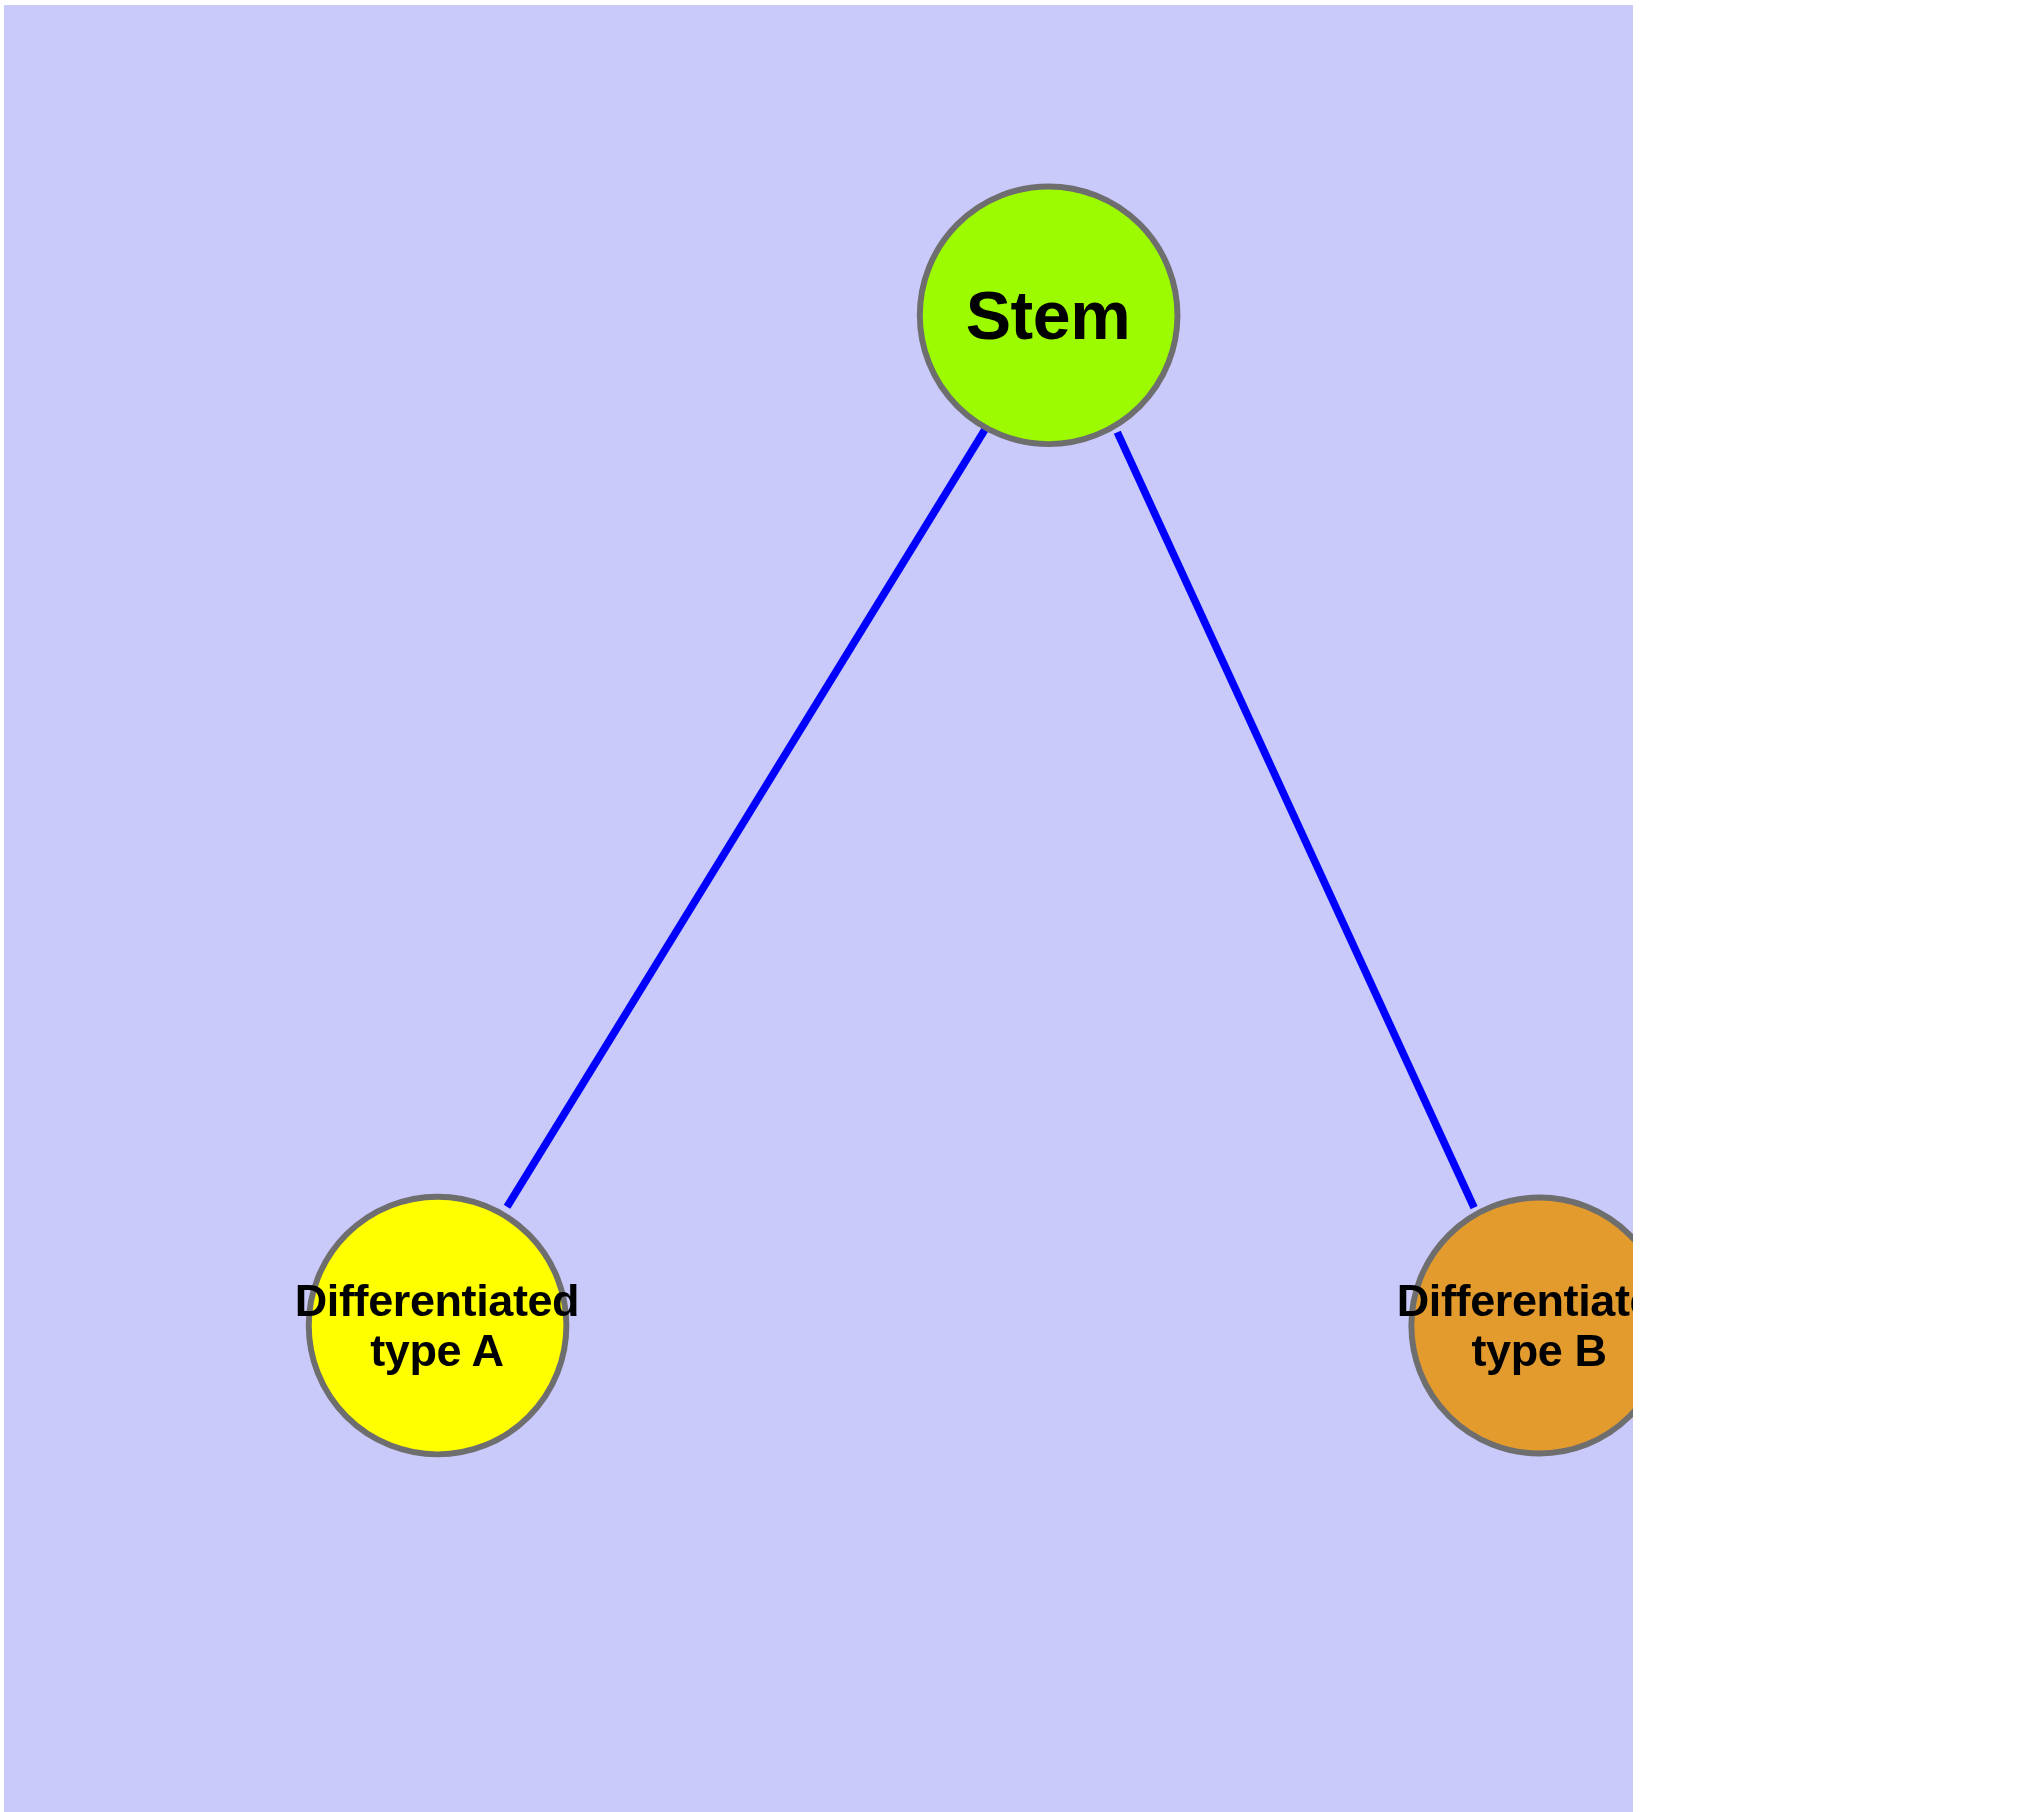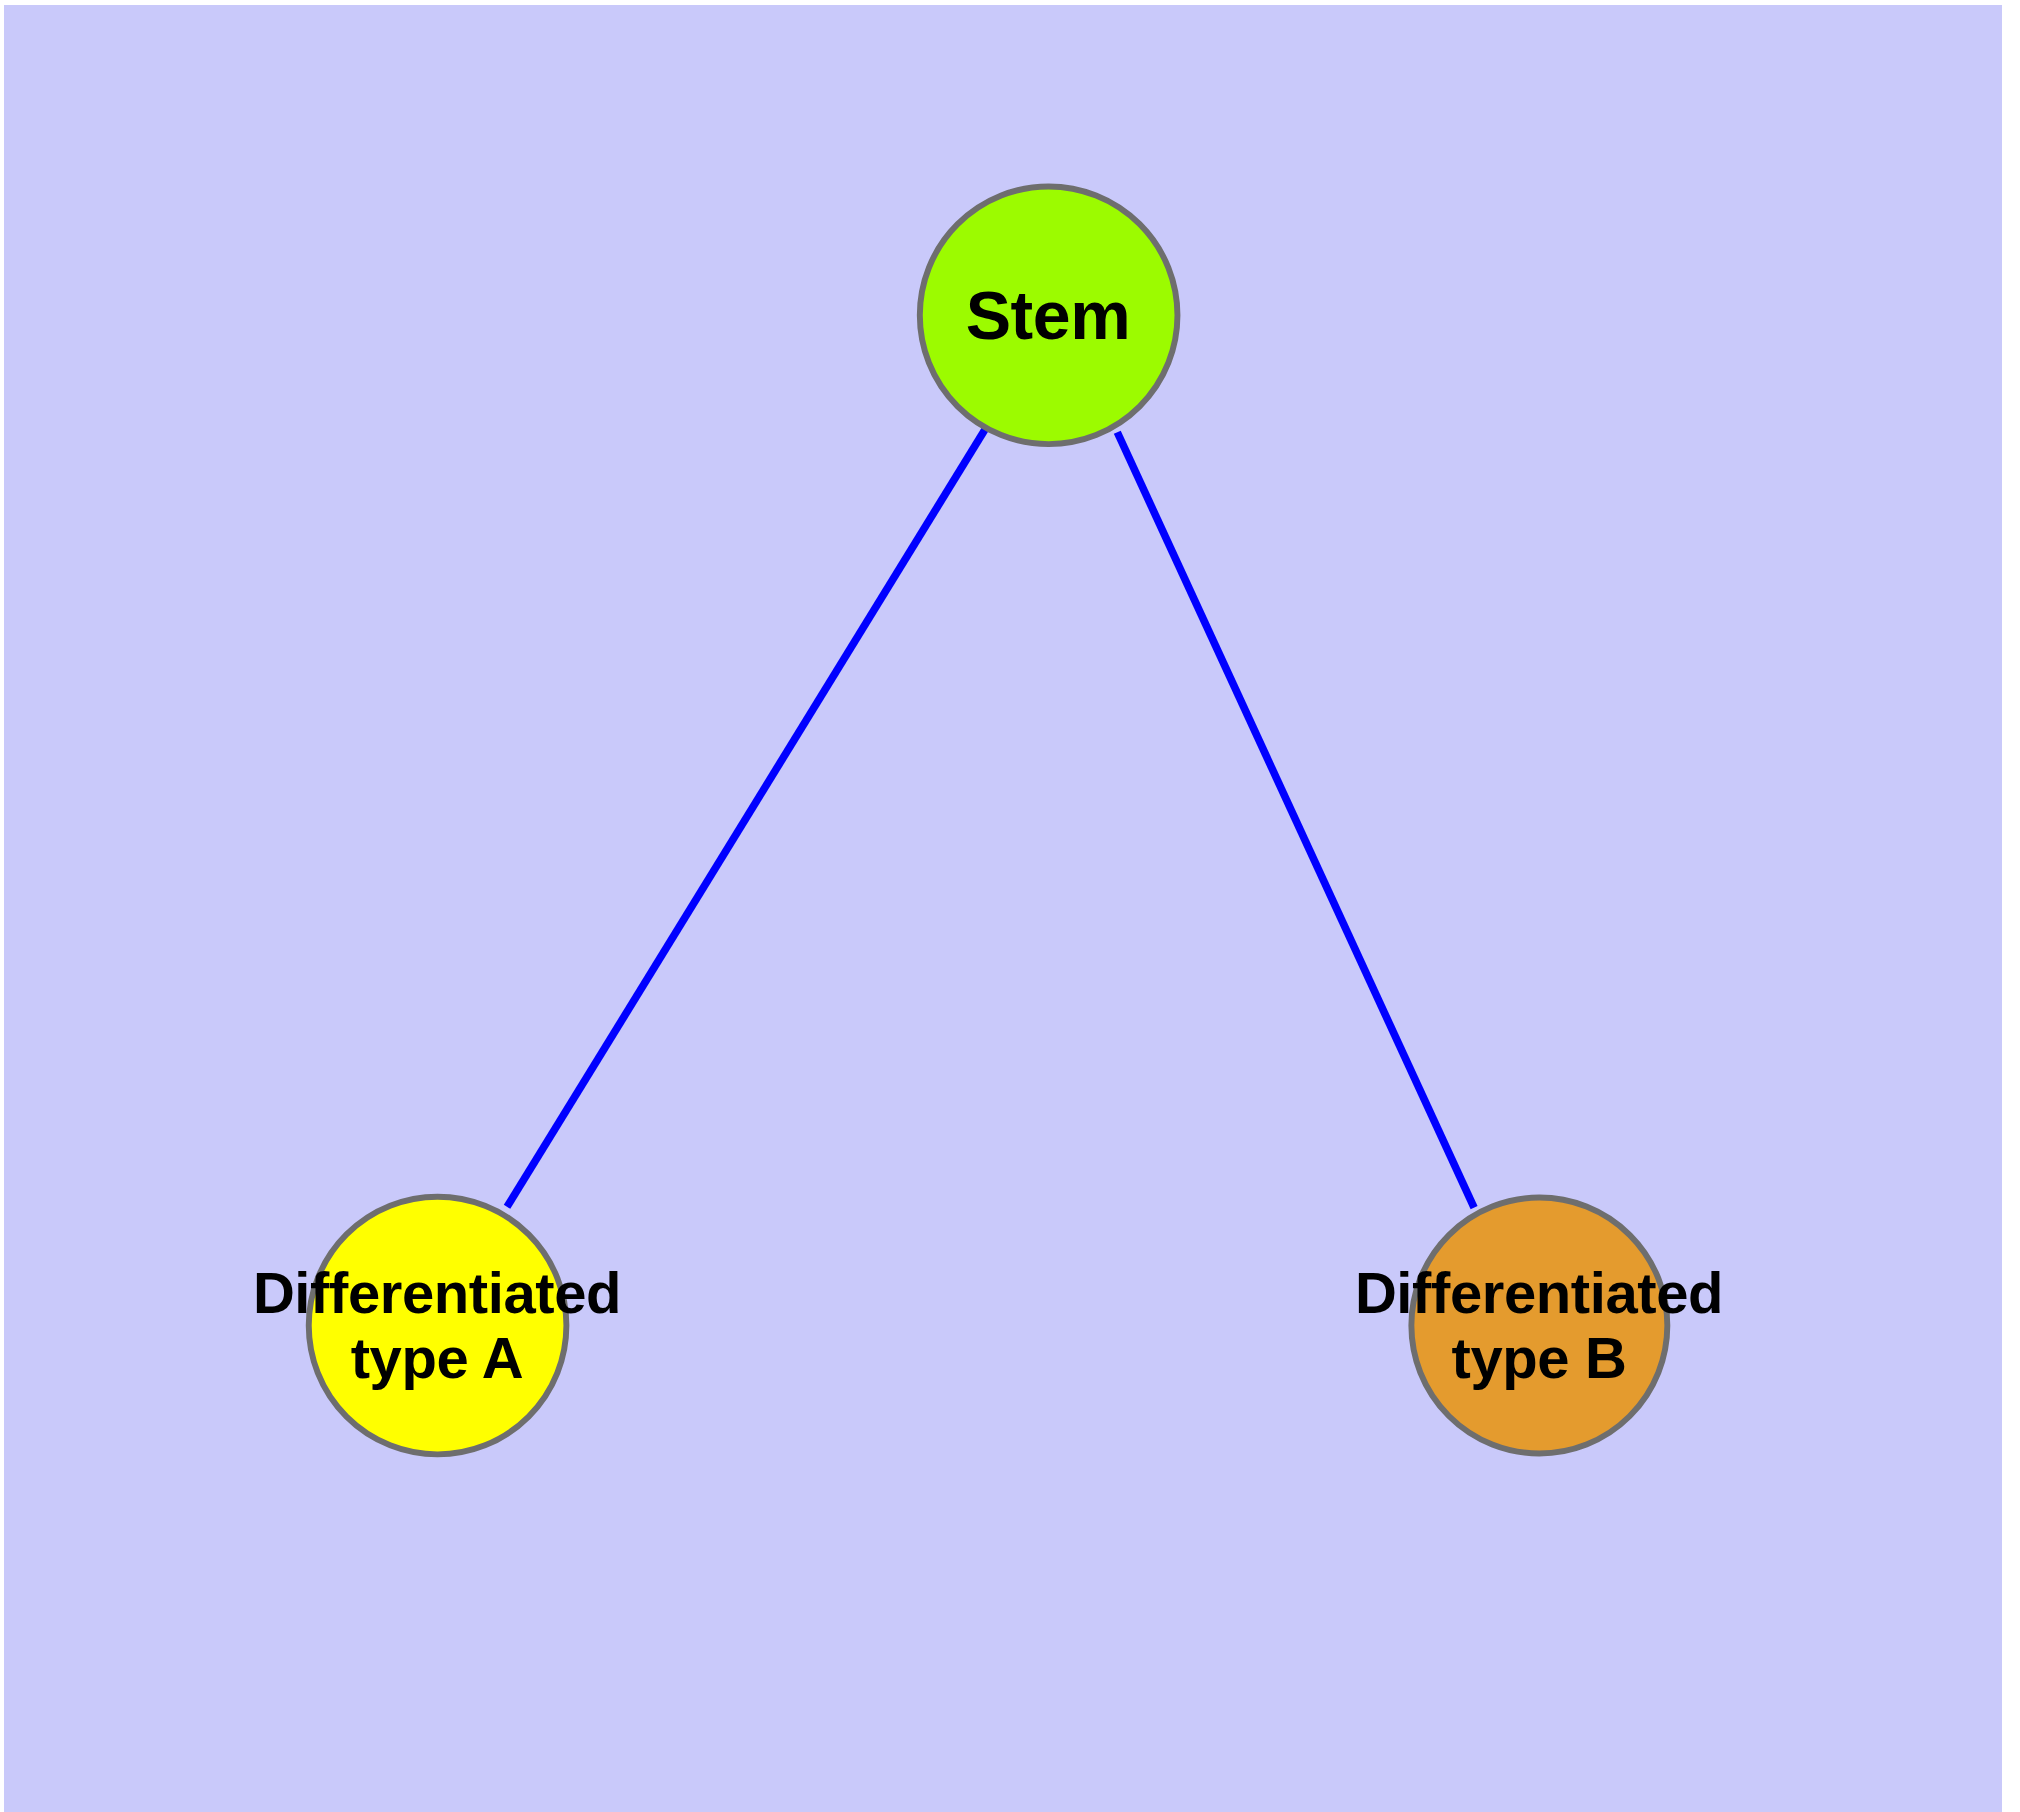--- a/index.html
+++ b/index.html
@@ -3,21 +3,21 @@
 <meta charset="utf-8">
 <title>Cell Differentiation Graph</title>
 <style>
   html, body {
     margin: 0;
     padding: 0;
     background: #ffffff;
   }
   #canvas {
     position: relative;
-    width: 2002px;
+    width: 1633px;
     height: 1812px;
     overflow: hidden;
     background: #ffffff;
     font-family: "Liberation Sans", "DejaVu Sans", sans-serif;
   }
   #plot-bg {
     position: absolute;
     left: 4.2px;
     top: 5.1px;
     width: 2016px;
@@ -28,21 +28,21 @@
     position: absolute;
     left: 0;
     top: 0;
     width: 2021px;
     height: 1812px;
   }
   .node-label {
     position: absolute;
     color: #000000;
     font-weight: bold;
-    font-size: 58px;
+    font-size: 45px;
     line-height: 1.12;
     text-align: center;
     white-space: pre;
     letter-spacing: -0.4px;
     transform: translate(-50%, -50%);
     pointer-events: none;
   }
   .node-label.single {
     font-size: 68px;
   }

